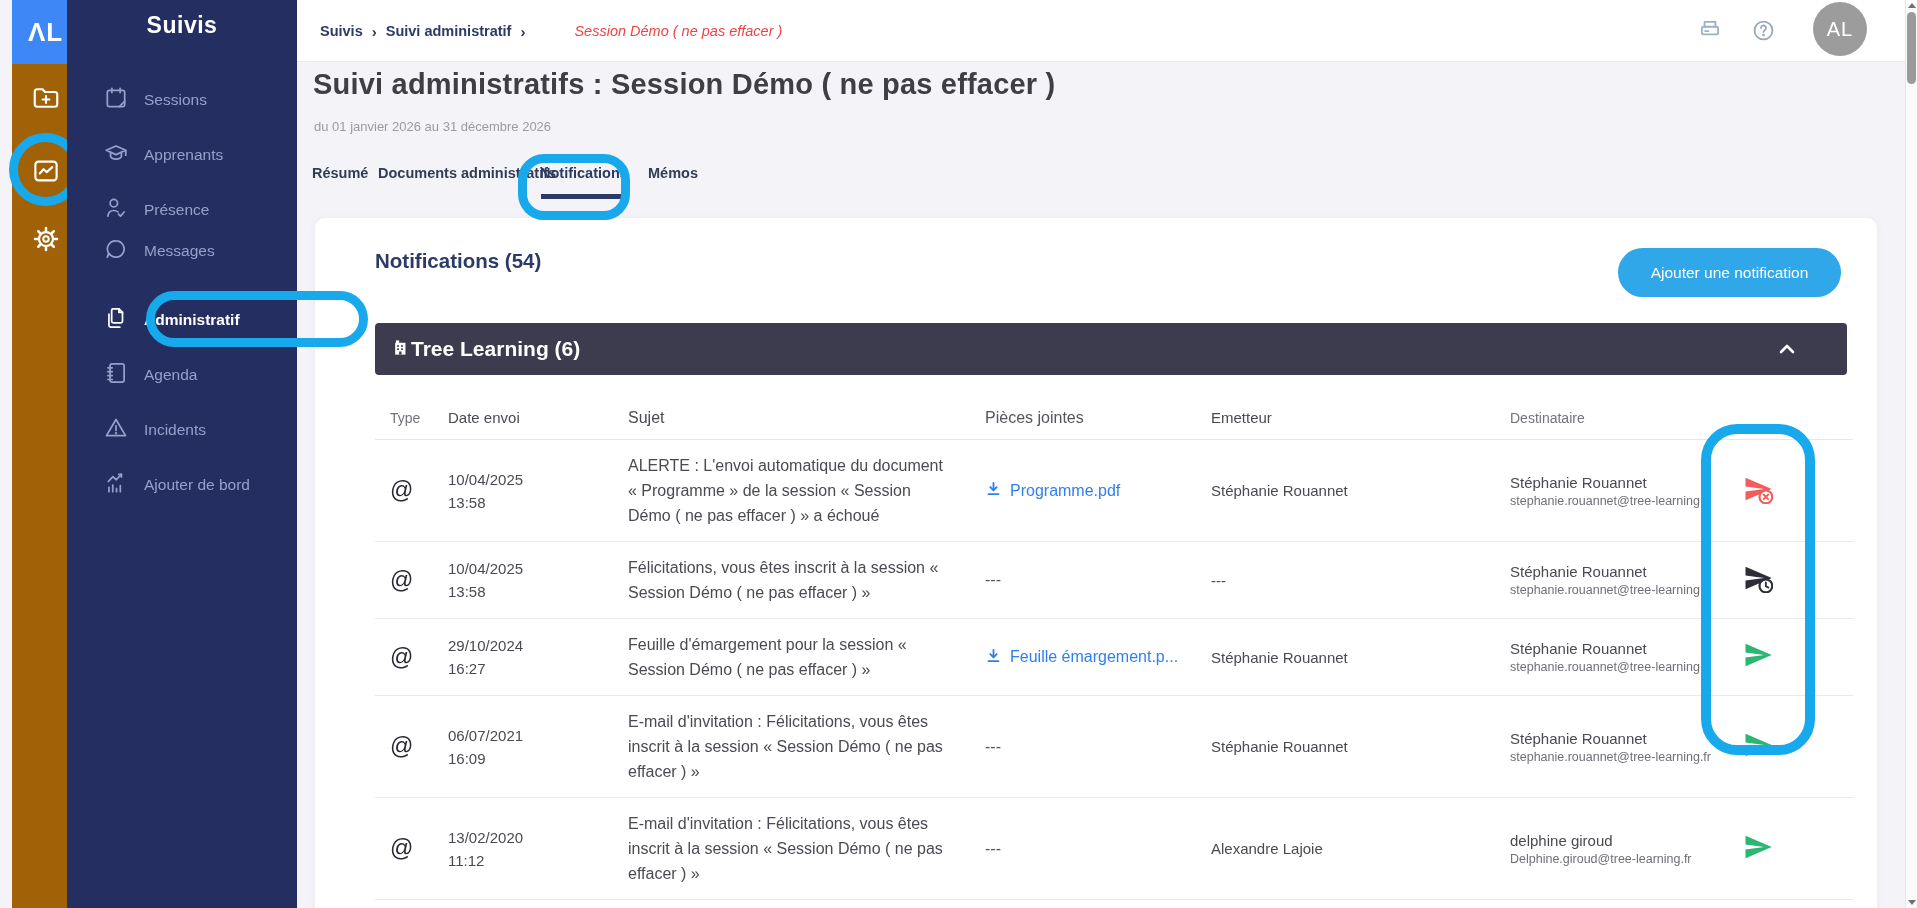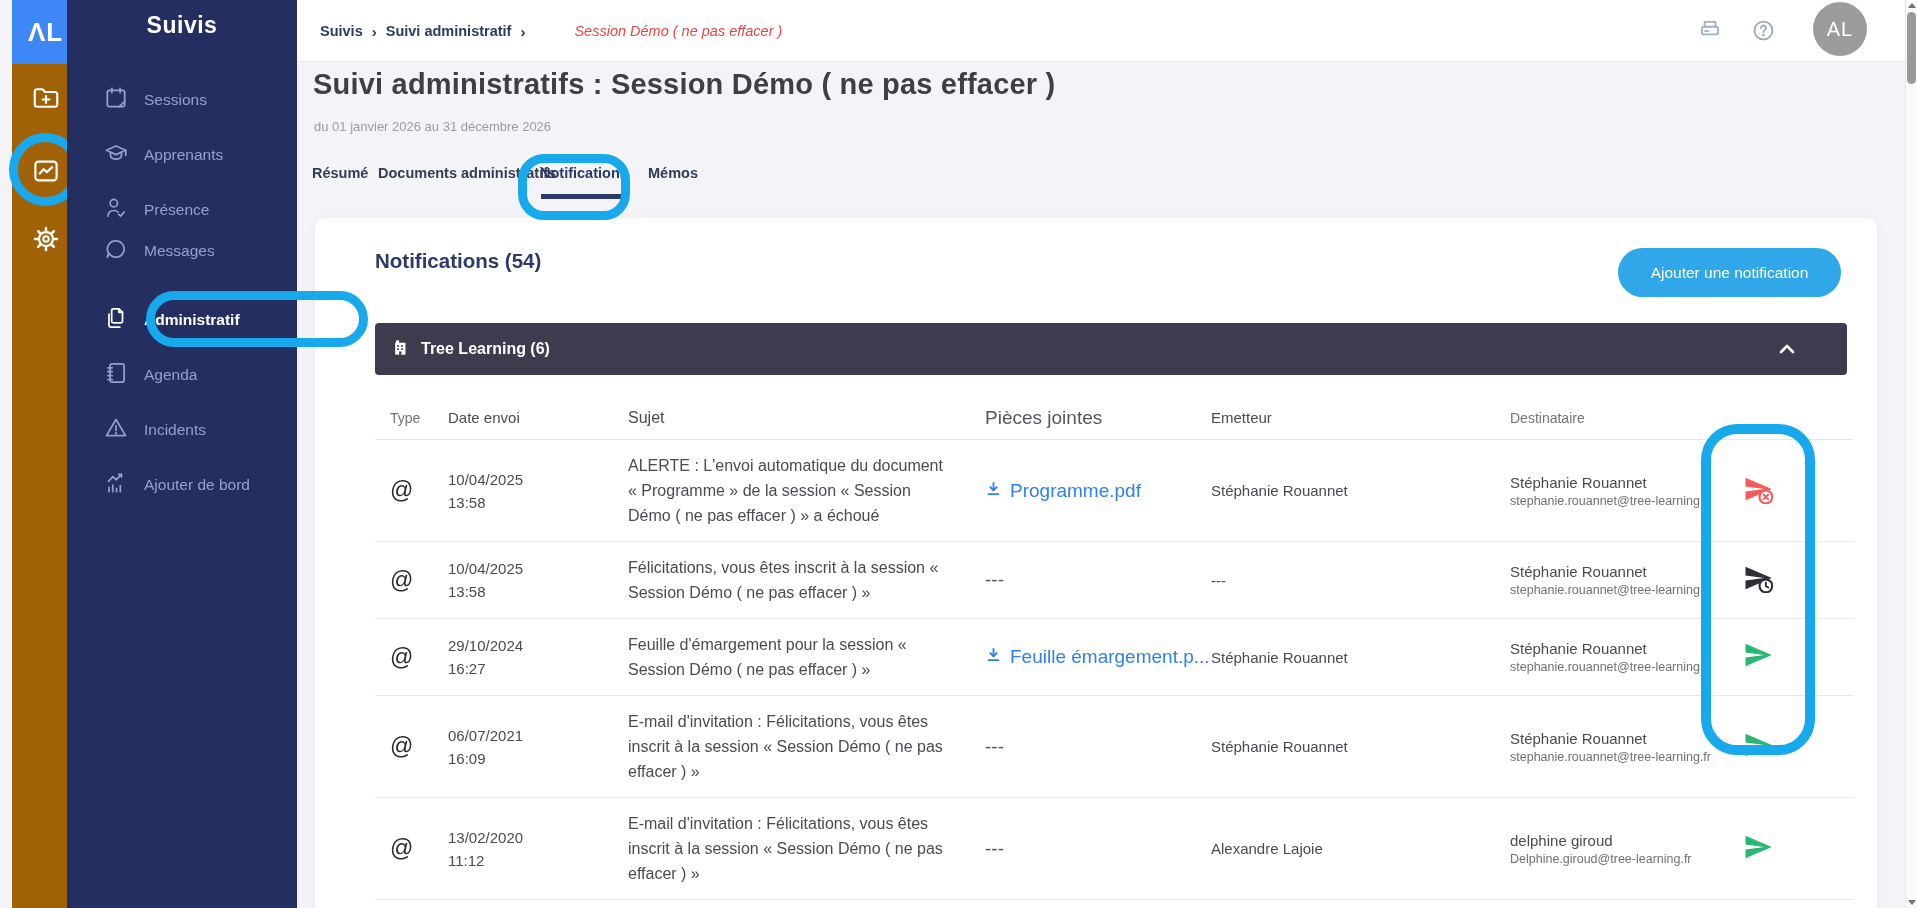--- a/index.html
+++ b/index.html
@@ -39,31 +39,31 @@
   .tab.active::after { content:""; position:absolute; left:1px; top:29px; width:86px; height:5px; background:#2b3a67; }
 
   .card { position:absolute; left:18px; top:156px; width:1562px; height:920px; background:#fff; border-radius:10px;
           box-shadow:0 2px 10px rgba(40,40,80,.05); }
   .panel-title { position:absolute; left:60px; top:31px; font-size:20.5px; font-weight:700; color:#2b3a67; }
   .add-btn { position:absolute; left:1303px; top:30px; width:223px; height:49px; border:none; border-radius:25px; background:#2fa7e9;
              color:#fff; font-size:15.5px; font-family:inherit; display:flex; align-items:center; justify-content:center; cursor:pointer; }
 
   .group-bar { position:absolute; left:60px; top:105px; width:1472px; height:52px; background:#3d3b4e; border-radius:4px;
                display:flex; align-items:center; padding:0 20px 0 17px; color:#fff; cursor:pointer; }
-  .group-bar .gname { font-size:16px; font-weight:600; margin-left:10px; }
+  .group-bar .gname { font-size:21px; font-weight:600; }
   .group-bar .chev { margin-left:auto; margin-right:28px; display:flex; }
 
   .table { position:absolute; left:60px; top:178px; width:1478px; }
   .thead { display:flex; height:44px; align-items:center; border-bottom:1px solid #e6e6eb; color:#73737b; font-size:14px; }
   .trow { display:flex; align-items:center; border-bottom:1px solid #e8e8ed; padding:13px 0; }
   .cell { flex:0 0 auto; }
   .c-type { width:73px; padding-left:15px; }
   .c-date { width:180px; font-size:15px; color:#4a4a52; line-height:23px; }
   .c-subject { width:357px; padding-right:40px; font-size:16px; color:#4a4a52; line-height:25px; }
-  .c-attach { width:226px; font-size:19px; color:#55555c; }
+  .c-attach { width:226px; font-size:16px; color:#55555c; }
   .c-emetteur { width:299px; font-size:15px; color:#4a4a52; }
   .c-dest { width:210px; }
   .c-status { width:133px; padding-left:23px; }
   .at { font-size:23px; color:#2a2a33; }
   .attach-link { display:none; align-items:center; gap:8px; color:#2f80ed; text-decoration:none; cursor:pointer; white-space:nowrap; }
   .trow.has-att .attach-link { display:flex; }
   .dest-name { font-size:15px; color:#4a4a52; }
   .dest-email { font-size:12.5px; color:#6f6f78; margin-top:3px; white-space:nowrap; }
   .st { display:none; }
   .trow.status-failed .st-failed { display:block; }

